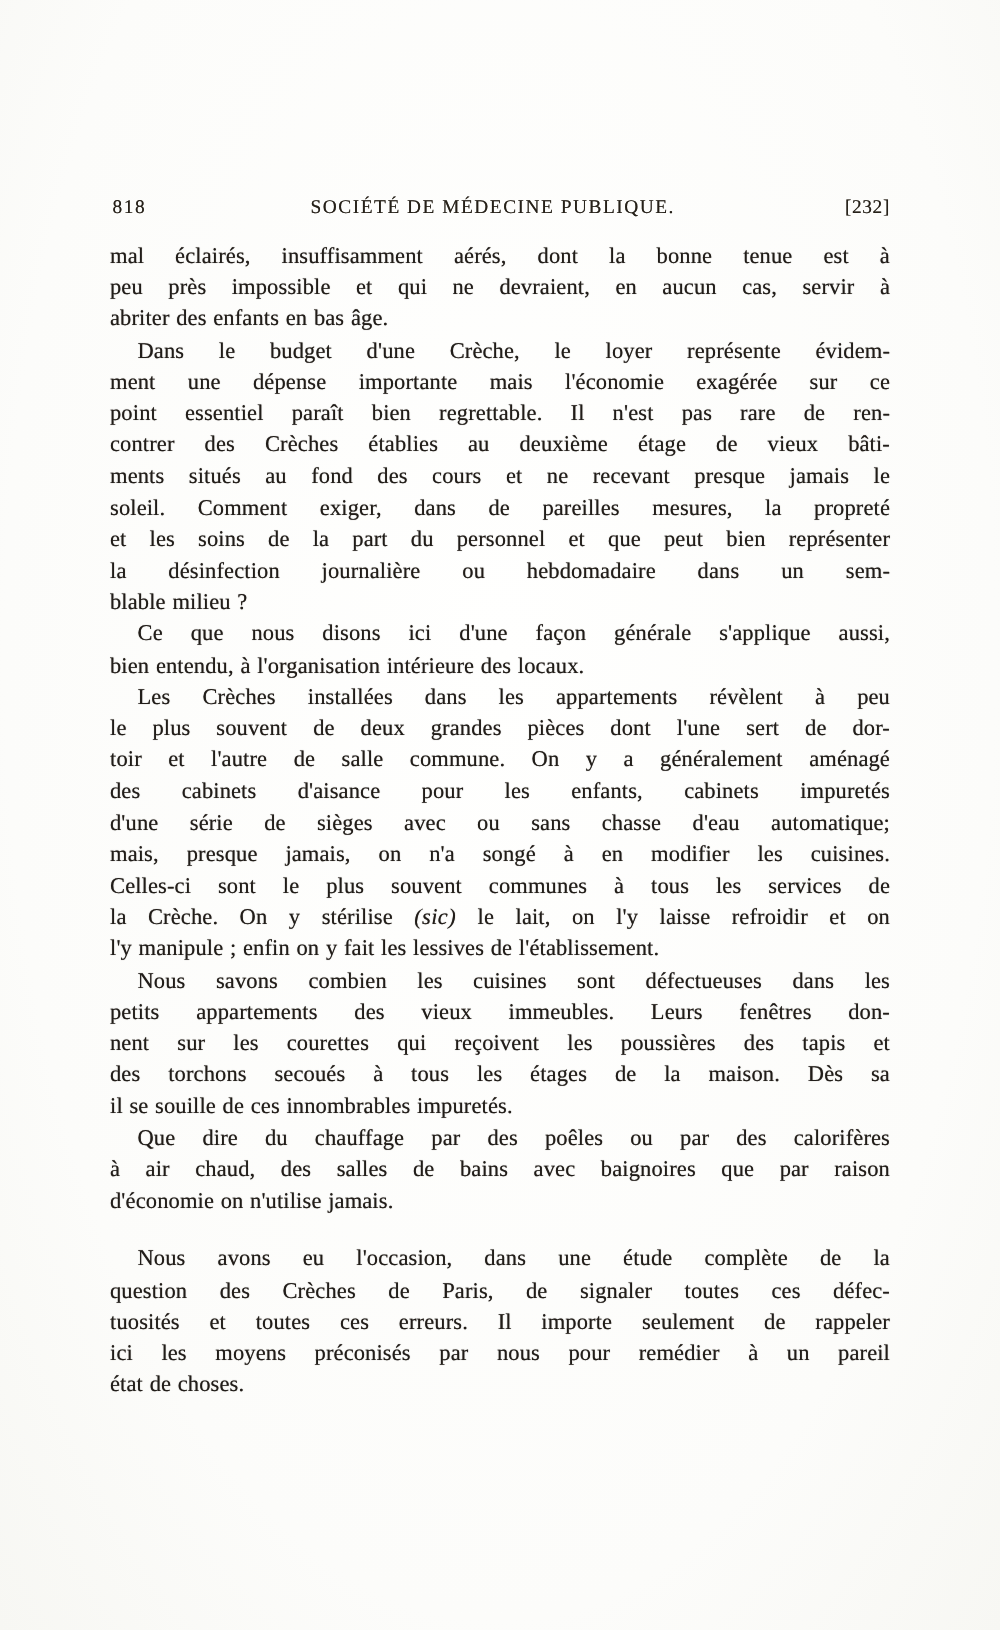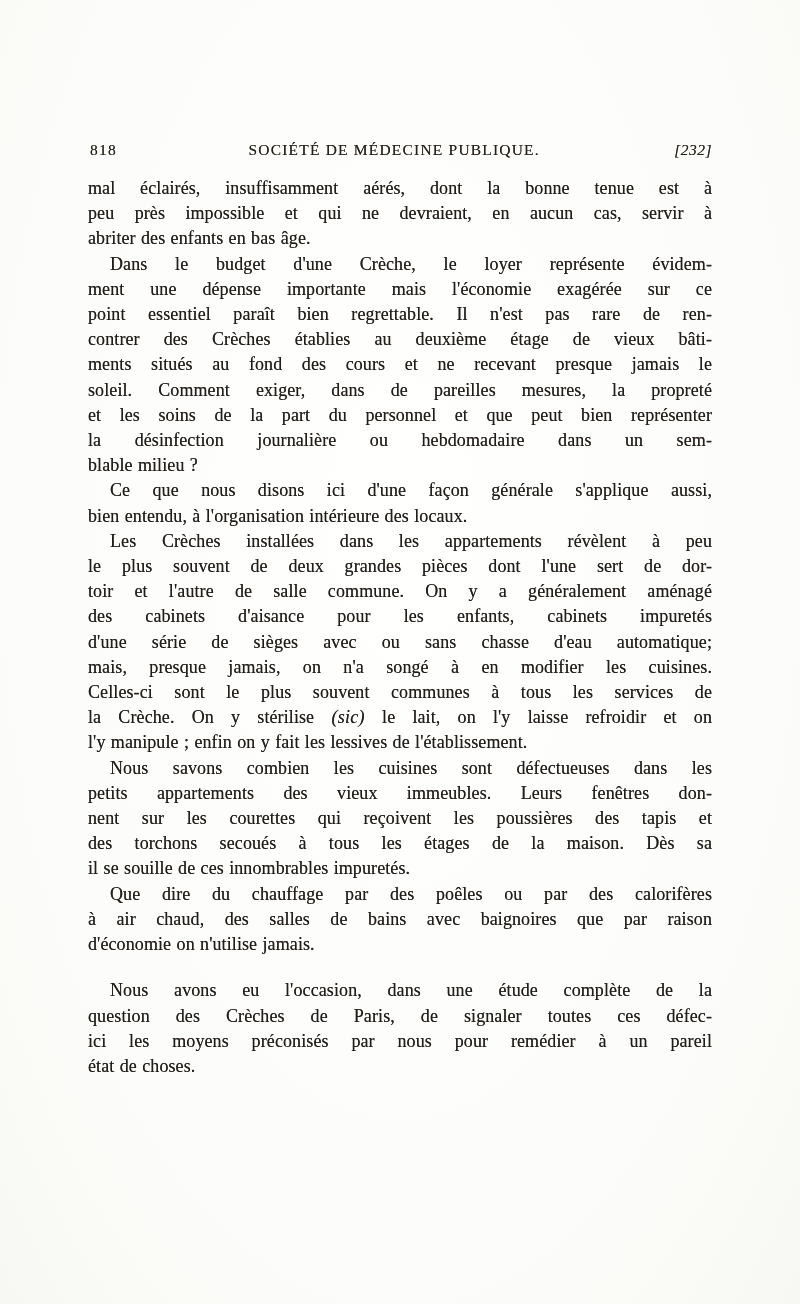--- a/index.html
+++ b/index.html
@@ -25,40 +25,40 @@
     width: 624px;
   }
   .running-header {
     position: relative;
     height: 20px;
     font-size: 15.5px;
     letter-spacing: 1.2px;
     margin-bottom: 15px;
     color: #262119;
     text-shadow: 0 0 0.5px rgba(40, 32, 24, 0.65);
+    margin-top: 16px;
   }
   .running-header .hdr-left {
     position: absolute;
     left: 2px;
     top: 0;
   }
   .running-header .hdr-title {
     position: absolute;
     left: 50%;
     top: 0;
     transform: translateX(-52%);
     white-space: nowrap;
     text-align: right;
   }
   .running-header .hdr-right {
     position: absolute;
     right: 0;
     top: 0;
     letter-spacing: 0.5px;
-    font-style: italic;
   }
   .page-body {
     font-size: 18px;
     line-height: 25.2px;
     word-spacing: 0.04em;
     letter-spacing: 0.1px;
     text-shadow: 0 0 0.6px rgba(33, 27, 21, 0.72);
   }
   .para { margin: 0; }
   .para.space-before { margin-top: 21px; }
@@ -129,18 +129,19 @@
           <div class="line last">il se souille de ces innombrables impuretés.</div>
         </div>
         <div class="para indent">
           <div class="line">Que dire du chauffage par des poêles ou par des calorifères</div>
           <div class="line">à air chaud, des salles de bains avec baignoires que par raison</div>
           <div class="line last">d'économie on n'utilise jamais.</div>
         </div>
         <div class="para indent space-before">
           <div class="line">Nous avons eu l'occasion, dans une étude complète de la</div>
           <div class="line">question des Crèches de Paris, de signaler toutes ces défec-</div>
+          <div class="line">tuosités et toutes ces erreurs. Il importe seulement de rappeler</div>
           <div class="line">ici les moyens préconisés par nous pour remédier à un pareil</div>
           <div class="line last">état de choses.</div>
         </div>
       </div>
   </div>
 </div>
 
 </body></html>

